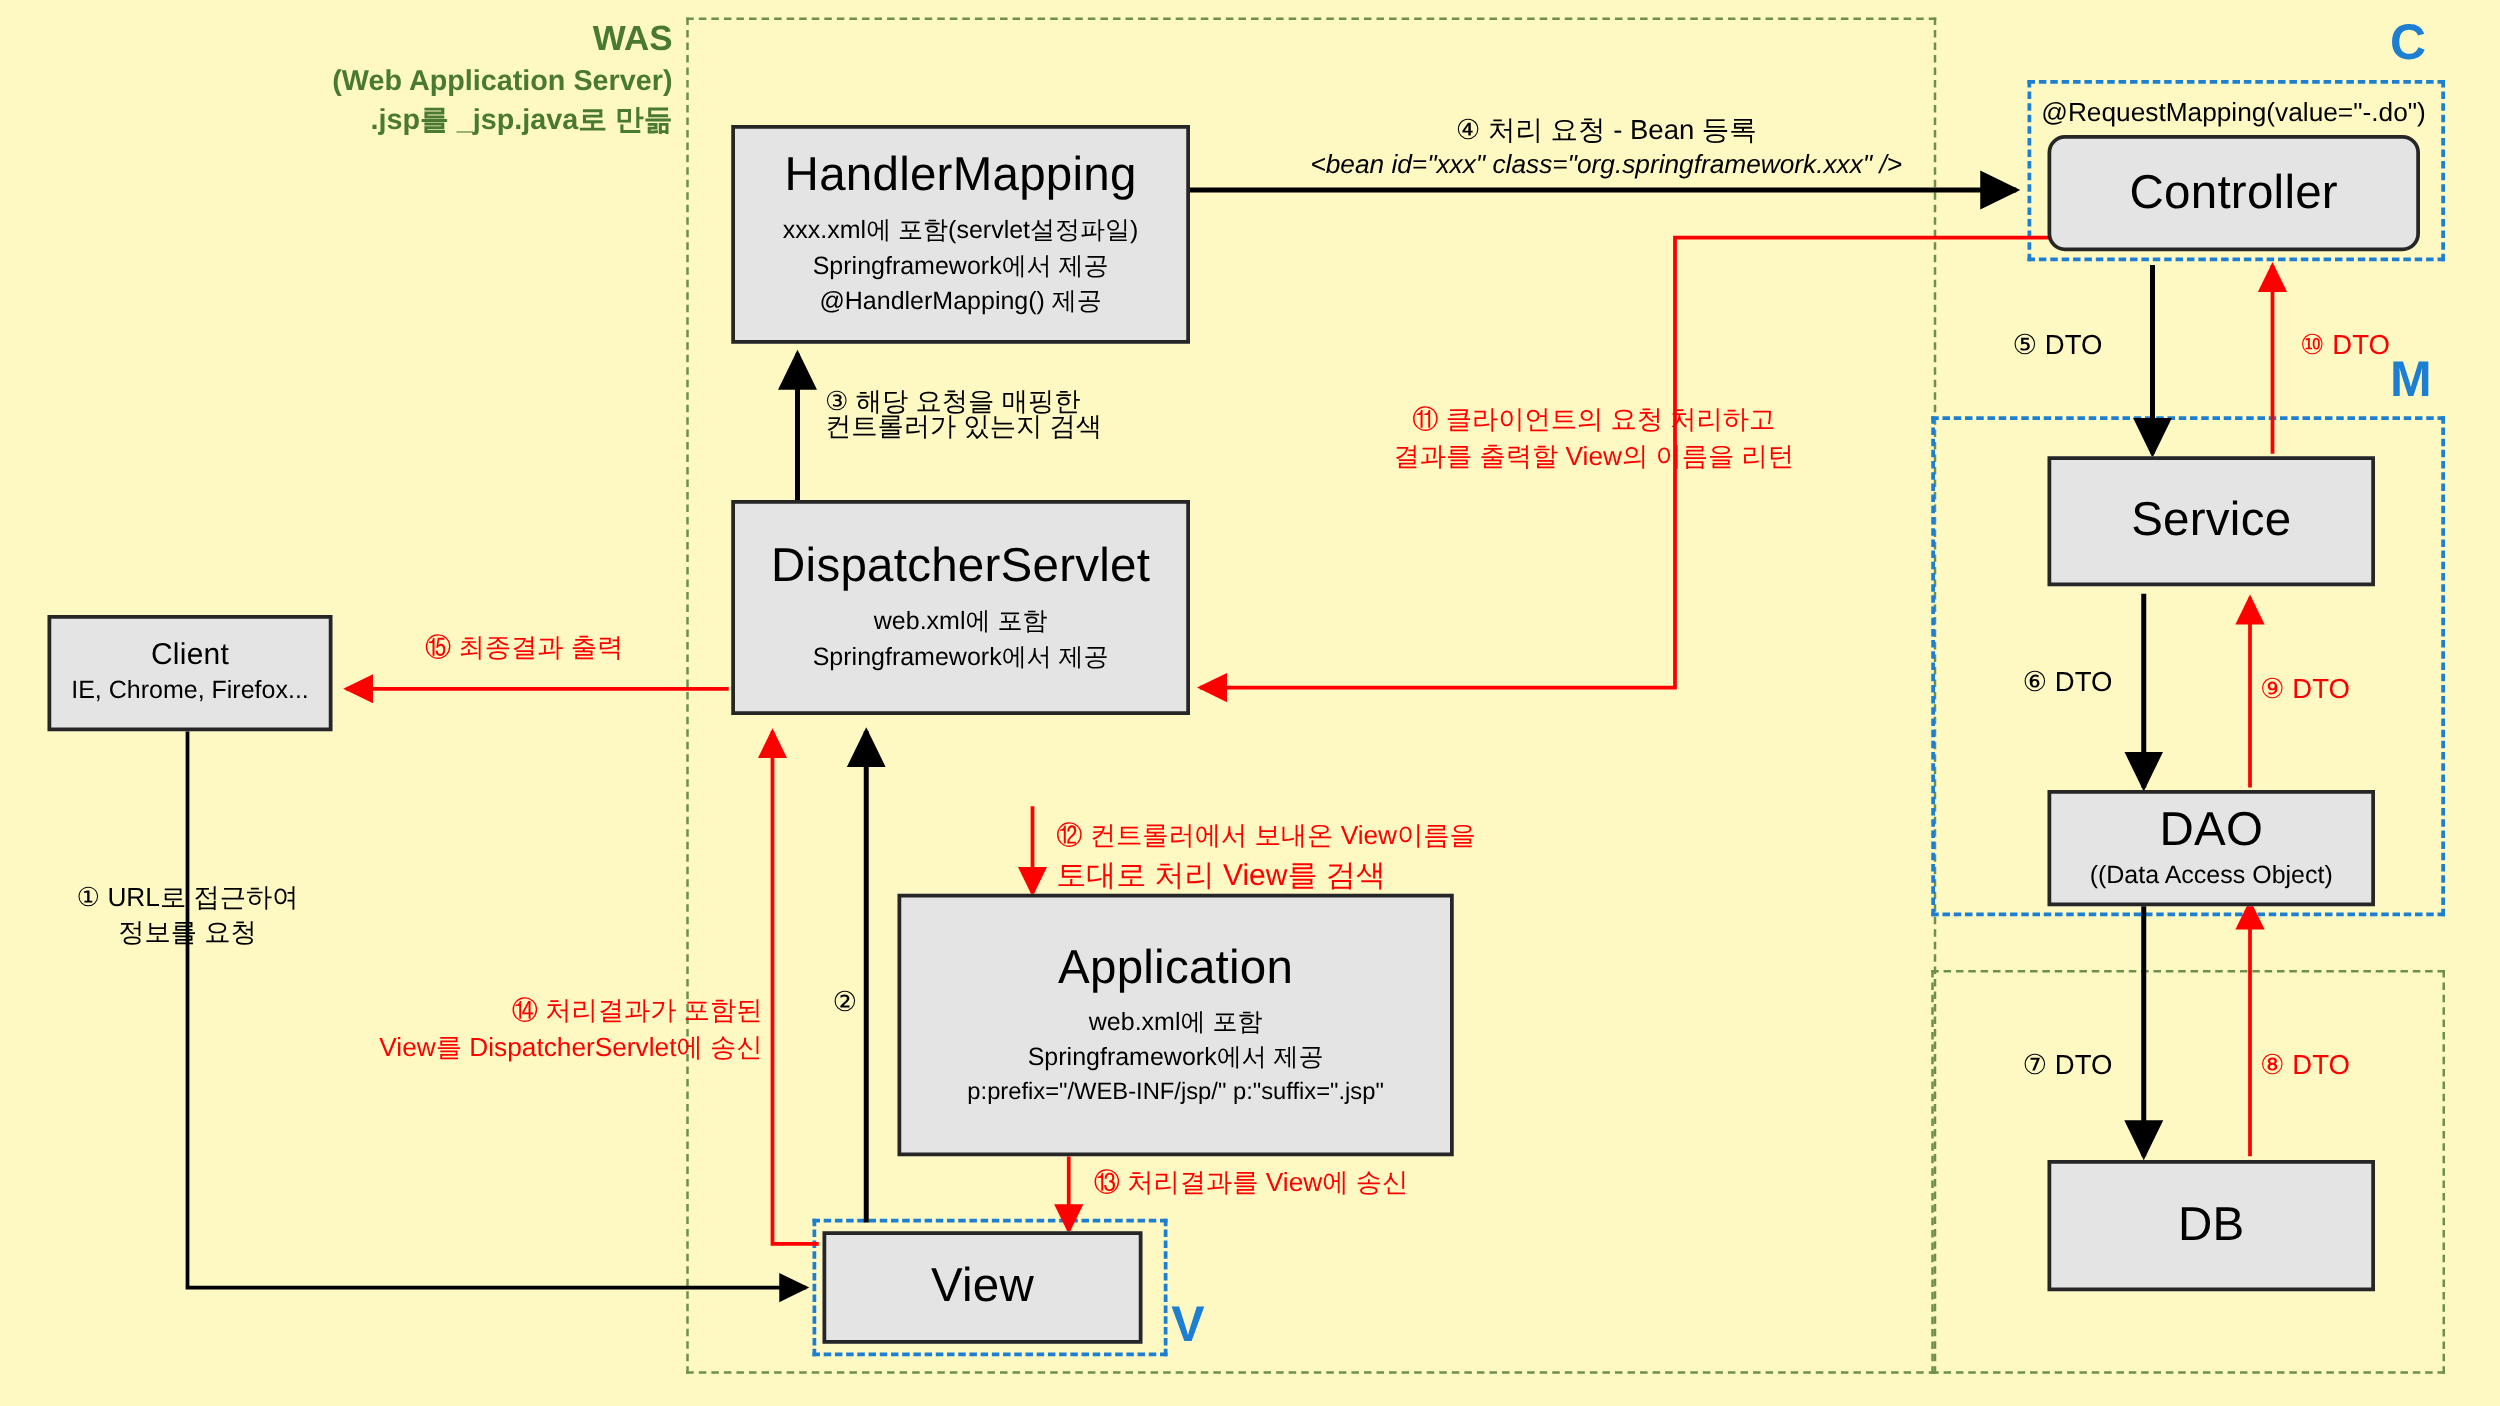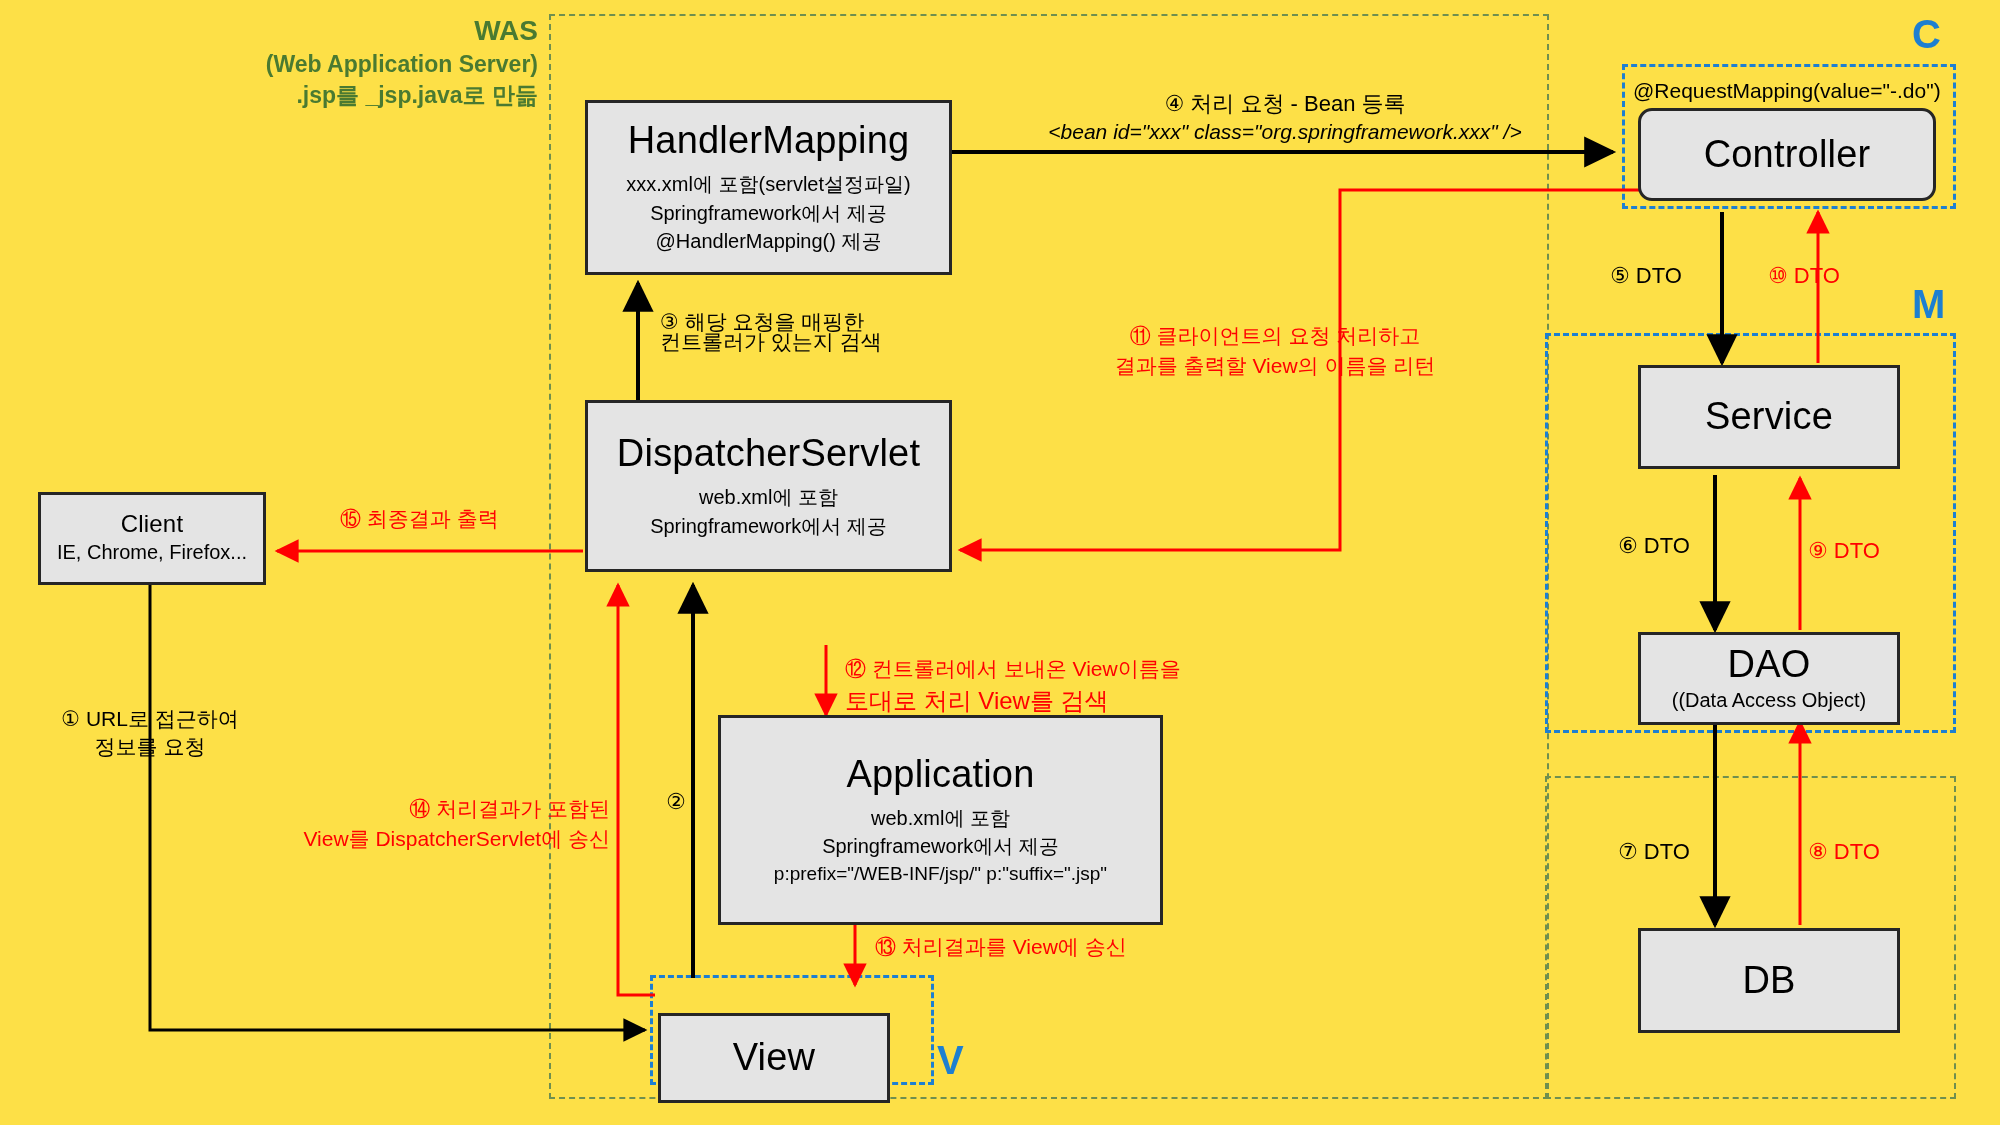--- a/index.html
+++ b/index.html
@@ -4,21 +4,21 @@
 <style>
   html,body{margin:0;padding:0;background:#ffffff;}
   body{
     font-family:"Liberation Sans","DejaVu Sans",sans-serif;
     color:#000;
   }
   #stage{
     position:relative;
     width:2000px;
     height:1125px;
-    background:#fde047;
+    background:#fef9c3;
     overflow:hidden;
   }
 
   
   .region{
     position:absolute;
     box-sizing:border-box;
   }
   .region-was{
     border:2px dashed #6f8f4f;
@@ -182,21 +182,21 @@
     <div class="sub tight">Springframework에서 제공</div>
   </div>
 
   <div class="node" style="left:718px;top:715px;width:445px;height:210px;">
     <div class="title">Application</div>
     <div class="sub">web.xml에 포함</div>
     <div class="sub tight">Springframework에서 제공</div>
     <div class="sub tight small">p:prefix="/WEB-INF/jsp/"  p:"suffix=".jsp"</div>
   </div>
 
-  <div class="node" style="left:658px;top:985px;width:232px;height:90px;margin-top:28px;">
+  <div class="node" style="left:658px;top:985px;width:256px;height:90px;">
     <div class="title">View</div>
   </div>
 
   <div class="node" style="left:38px;top:492px;width:228px;height:93px;">
     <div class="title sm">Client</div>
     <div class="sub tight">IE, Chrome, Firefox...</div>
   </div>
 
   <div class="lbl black" style="left:1633px;top:77px;font-size:21px;">@RequestMapping(value="-.do")</div>
 
@@ -235,21 +235,21 @@
 
   <div class="lbl red right" style="left:340px;top:795px;width:270px;font-size:21px;">⑭ 처리결과가 포함된</div>
   <div class="lbl red right" style="left:270px;top:825px;width:340px;font-size:21px;">View를 DispatcherServlet에 송신</div>
 
   <div class="lbl red" style="left:845px;top:655px;font-size:21px;">⑫ 컨트롤러에서 보내온 View이름을</div>
   <div class="lbl red" style="left:845px;top:685px;font-size:24px;">토대로 처리 View를 검색</div>
 
   <div class="lbl red" style="left:875px;top:933px;font-size:21px;">⑬ 처리결과를 View에 송신</div>
 
   <div class="lbl black" style="left:1610px;top:262px;font-size:22px;">⑤ DTO</div>
-  <div class="lbl red" style="left:1768px;top:262px;font-size:22px;">⑩ DTO</div>
+  <div class="lbl red" style="left:1840px;top:262px;font-size:22px;">⑩ DTO</div>
 
   <div class="lbl black" style="left:1618px;top:532px;font-size:22px;">⑥ DTO</div>
   <div class="lbl red" style="left:1808px;top:537px;font-size:22px;">⑨ DTO</div>
 
   <div class="lbl black" style="left:1618px;top:838px;font-size:22px;">⑦ DTO</div>
   <div class="lbl red" style="left:1808px;top:838px;font-size:22px;">⑧ DTO</div>
 
 </div>
 
 </body></html>

